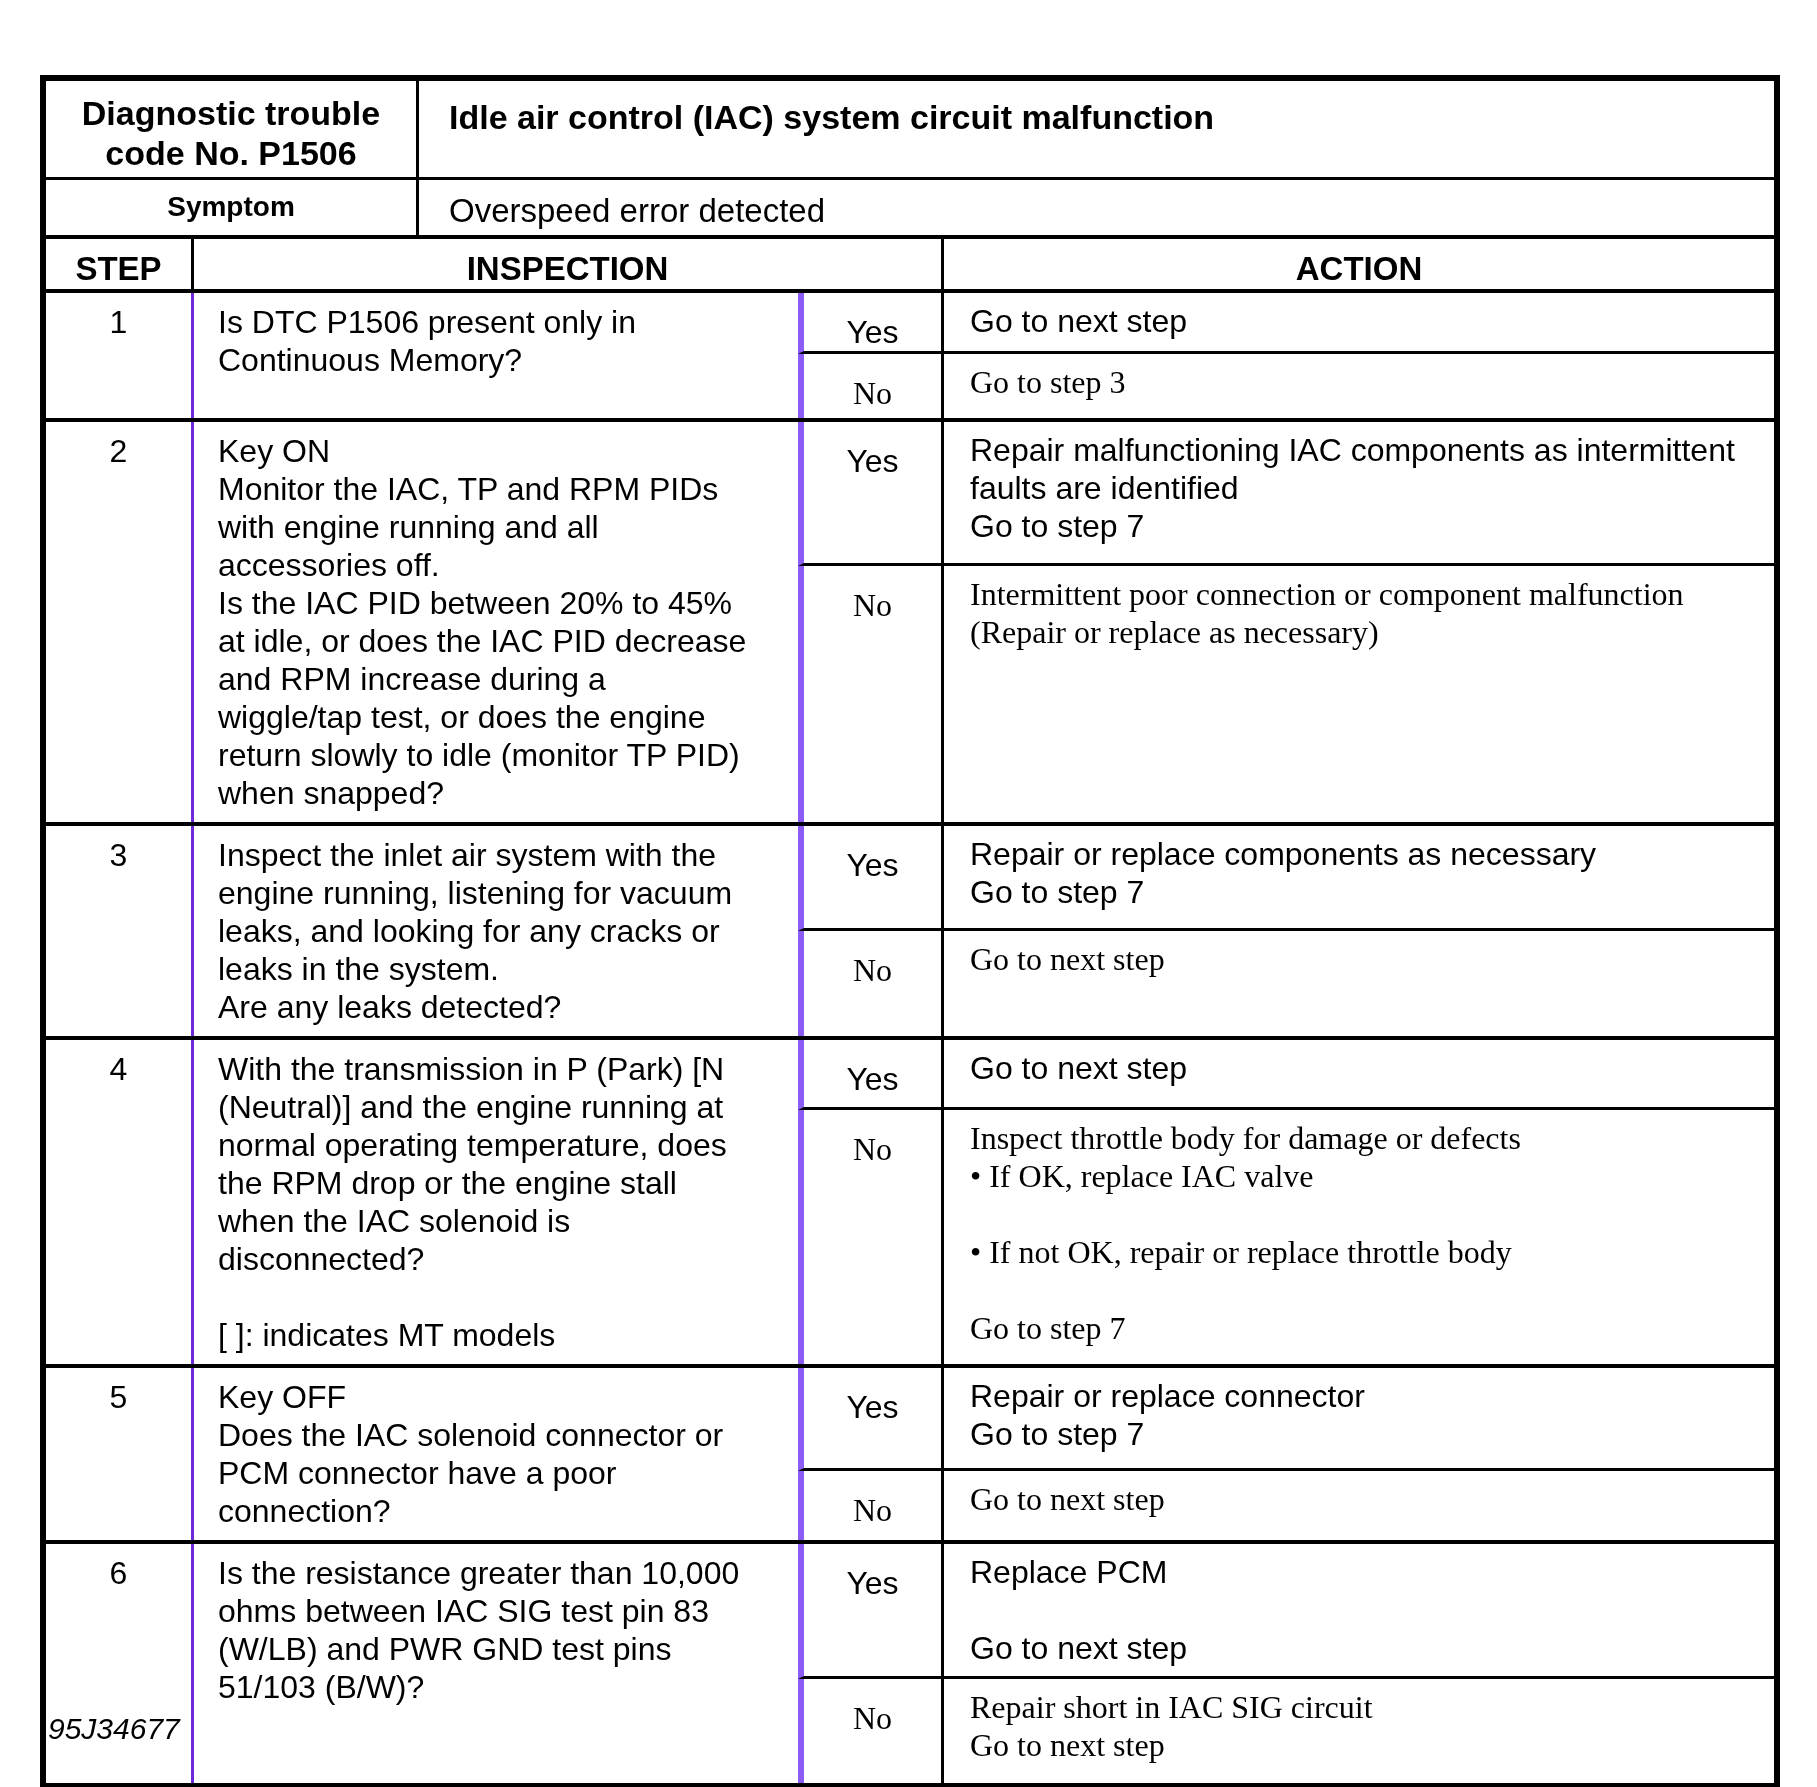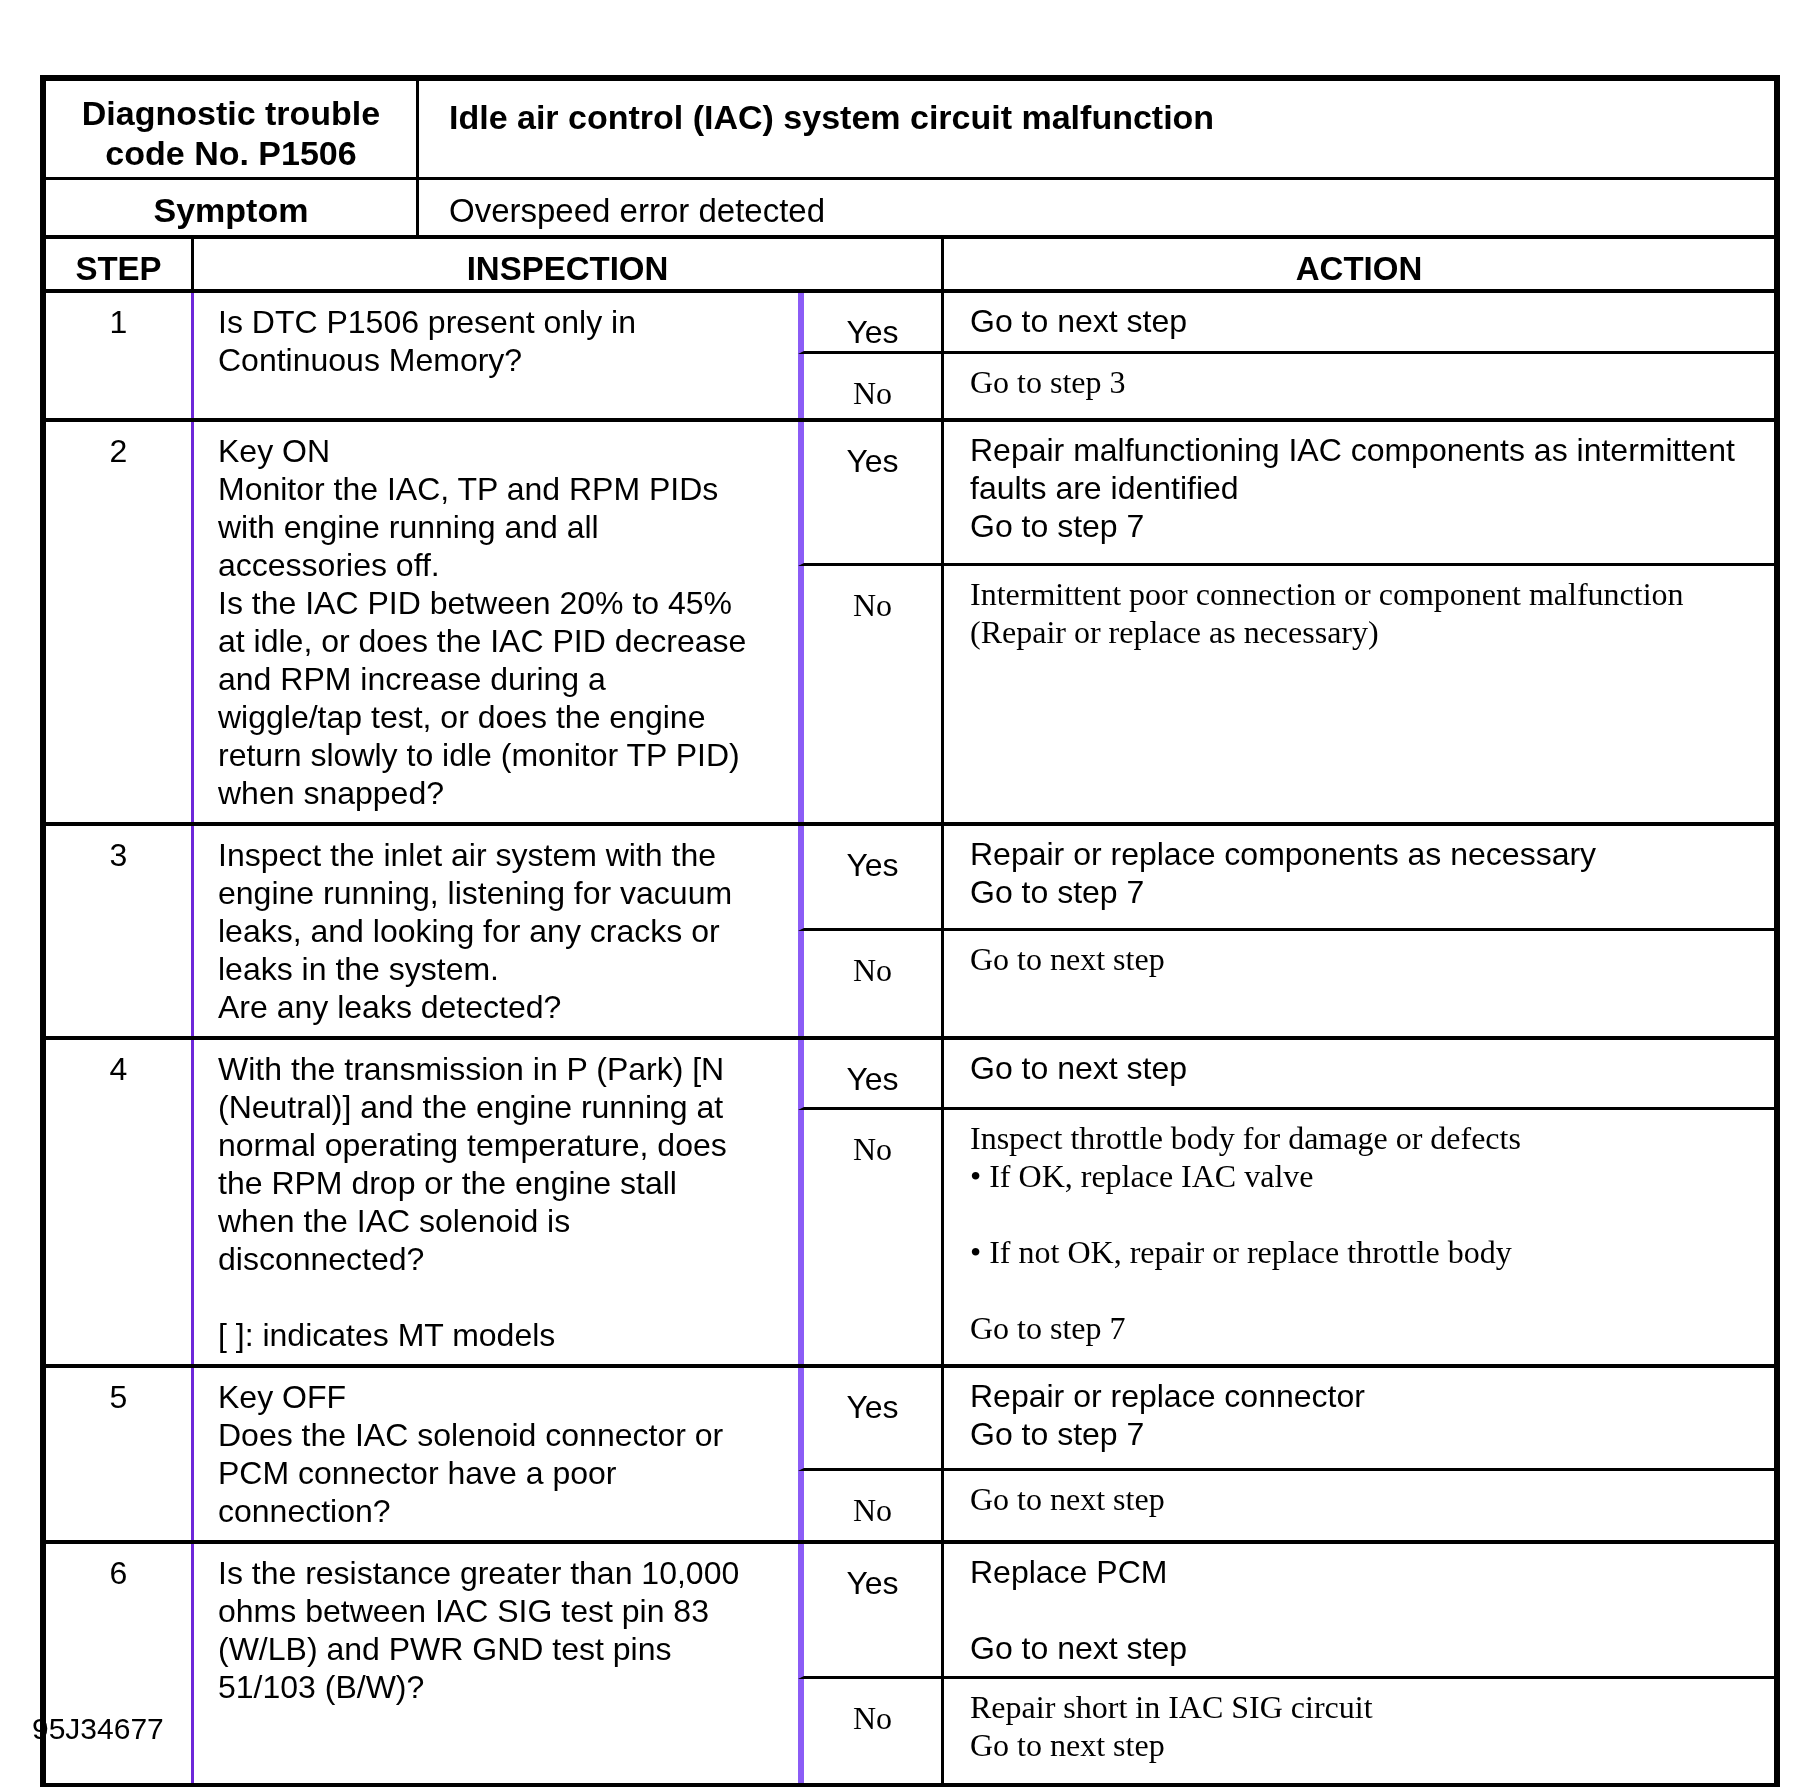--- a/index.html
+++ b/index.html
@@ -30,21 +30,21 @@
   }
   .row-a .right {
     border-left: 3px solid #000;
     font-weight: bold; font-size: 34px; line-height: 40px;
     padding: 16px 20px 0 30px;
   }
 
   
   .row-b { display: grid; grid-template-columns: 370px 1fr; min-height: 58px; border-top: 3px solid #000; }
   .row-b .left {
-    font-weight: bold; font-size: 34px;
+    font-weight: bold; font-size: 28px;
     text-align: center; padding-top: 11px;
   }
   .row-b .right {
     border-left: 3px solid #000;
     font-size: 33px; padding: 12px 20px 0 30px;
   }
 
   
   .row-c { display: grid; grid-template-columns: 145px 750px 1fr; min-height: 54px; border-top: 4px solid #000; }
   .row-c .hcell {
@@ -93,23 +93,24 @@
   .final-row { display: grid; grid-template-columns: 145px 1fr; min-height: 62px; border-top: 4px solid #000; }
   .final-row .num { font-size: 32px; text-align: center; padding-top: 11px; }
   .final-row .text {
     border-left: 3px solid #000;
     font-weight: bold; font-size: 33px;
     padding: 12px 20px 0 26px;
   }
 
   .footnote {
     position: absolute;
-    left: 32px;
+    left: 48px;
     top: 1712px;
     font-size: 30px;
+    font-style: italic;
   }
 </style>
 </head>
 <body>
 
 <div class="page">
   <div class="doc-table">
 
     <div class="row-a">
       <div class="cell left">Diagnostic trouble

